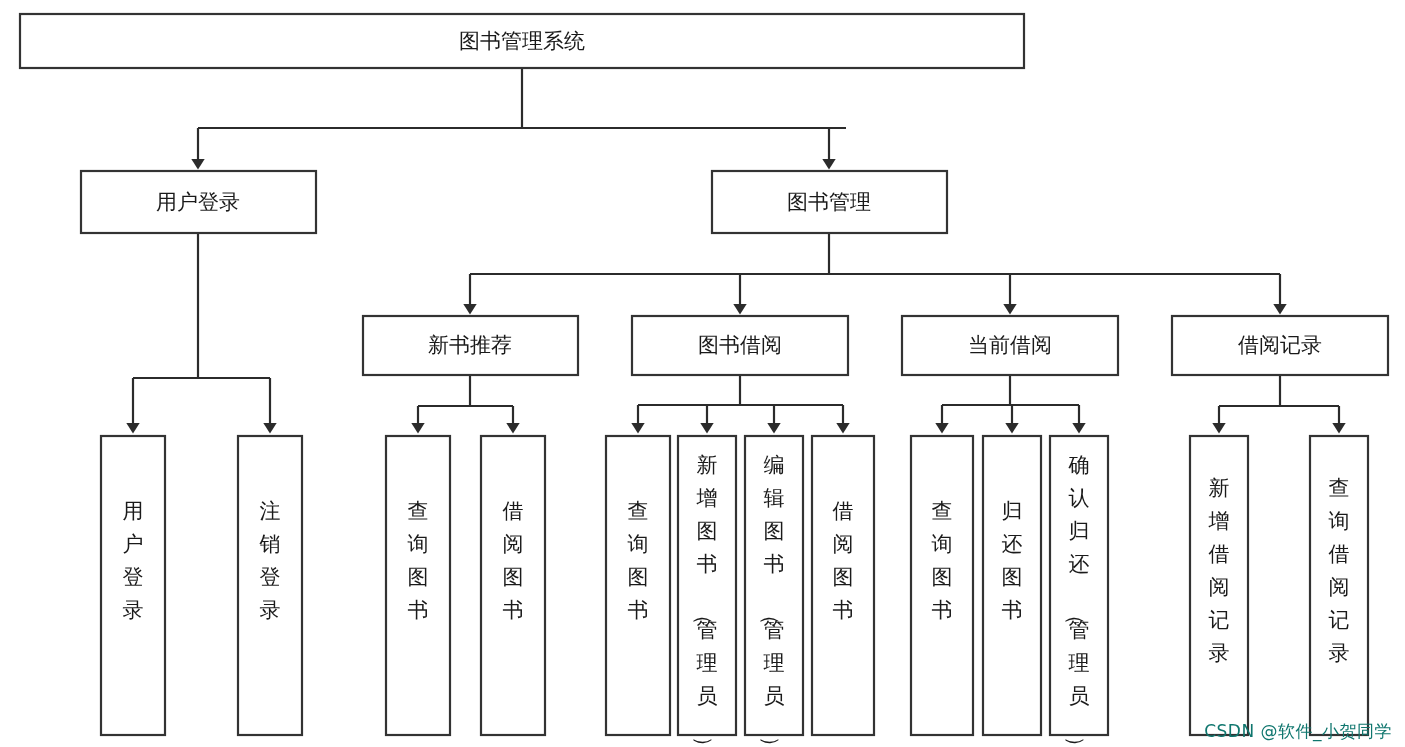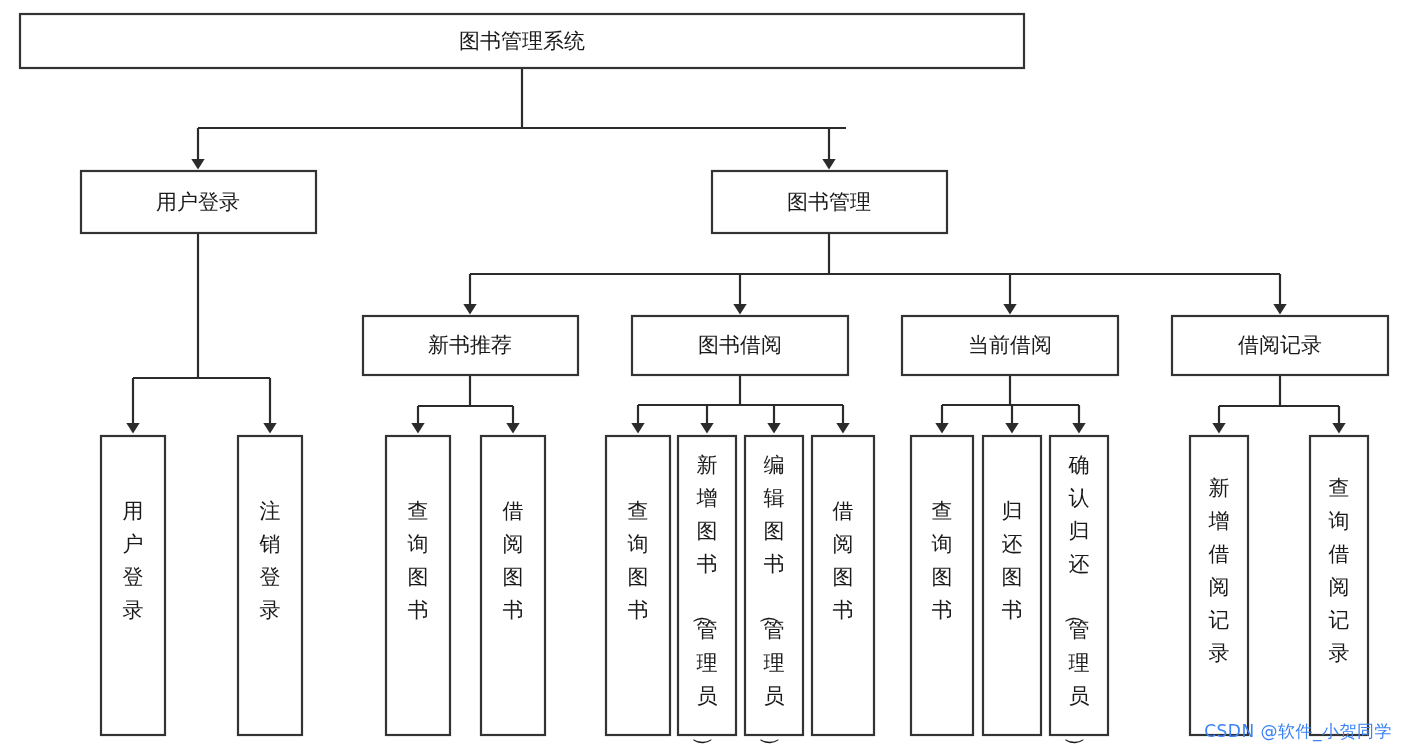--- a/index.html
+++ b/index.html
@@ -56,21 +56,21 @@
   .edge-arrow {
     fill: #2b2b2b;
     stroke: none;
   }
   .watermark {
     position: absolute;
     right: 8px;
     bottom: 4px;
     font-family: "DejaVu Sans", "Liberation Sans", sans-serif;
     font-size: 17px;
-    color: #3b82f6;
+    color: #0f766e;
     letter-spacing: 0.5px;
     white-space: nowrap;
     user-select: none;
   }
 </style>
 </head>
 <body>
 
 <div id="diagram-root">
 

